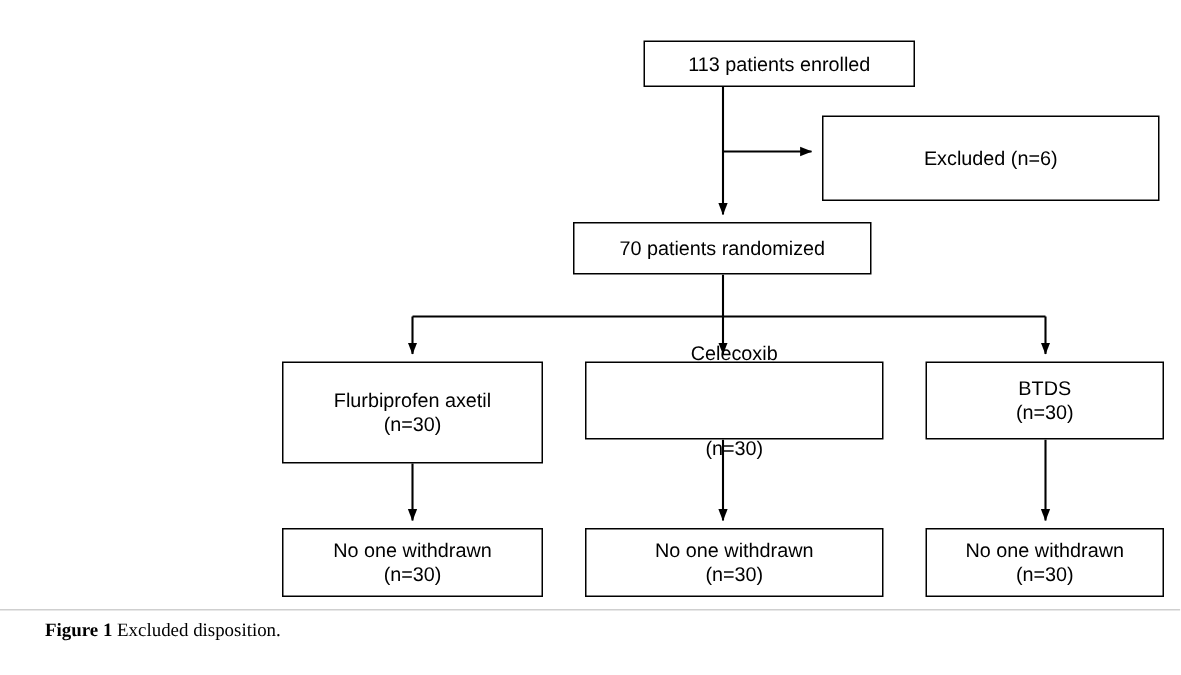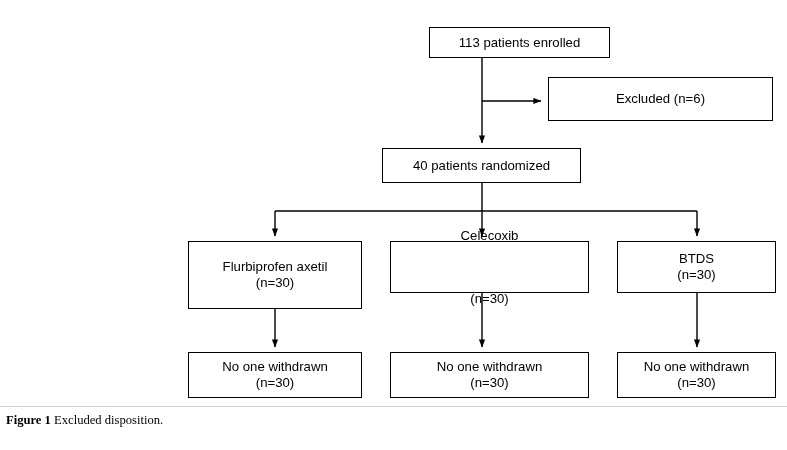--- a/index.html
+++ b/index.html
@@ -55,21 +55,21 @@
     color: #000000;
     z-index: 2;
   }
   .node-line {
     display: block;
     white-space: nowrap;
   }
 
   
   #node-enrolled     { left: 392px; top: 27px;  width: 181px; height: 31px; margin-left: 37px; }
-  #node-excluded     { left: 548px; top: 77px;  width: 225px; height: 44px; gap: 36px; }
+  #node-excluded     { left: 548px; top: 77px;  width: 225px; height: 57px; gap: 36px; }
   #node-randomized   { left: 382px; top: 148px; width: 199px; height: 35px; }
 
   #node-arm-1        { left: 188px; top: 241px; width: 174px; height: 68px; align-items: center; }
   #node-arm-2        { left: 390px; top: 241px; width: 199px; height: 52px; gap: 47px; }
   #node-arm-3        { left: 617px; top: 241px; width: 159px; height: 52px; }
 
   #node-withdrawn-1  { left: 188px; top: 352px; width: 174px; height: 46px; }
   #node-withdrawn-2  { left: 390px; top: 352px; width: 199px; height: 46px; }
   #node-withdrawn-3  { left: 617px; top: 352px; width: 159px; height: 46px; }
 
@@ -90,20 +90,21 @@
     font-family: "Liberation Serif", serif;
     font-size: 12.6px;
     line-height: 16.5px;
     color: #000000;
   }
   .caption-row {
     white-space: nowrap;
   }
   .caption-label {
     font-weight: bold;
+    margin-left: 24px;
   }
 </style>
 </head>
 <body>
 
 <div id="figure-root">
 
   <div id="flow-area">
 
     <svg id="connector-svg" viewBox="0 0 787 404" width="787" height="404" xmlns="http://www.w3.org/2000/svg">
@@ -132,21 +133,21 @@
 
     <div class="node-box" id="node-enrolled">
       <span class="node-line">113 patients enrolled</span>
     </div>
 
     <div class="node-box" id="node-excluded">
       <span class="node-line">Excluded (n=6)</span>
     </div>
 
     <div class="node-box" id="node-randomized">
-      <span class="node-line">40 patients randomized</span>
+      <span class="node-line">70 patients randomized</span>
     </div>
 
     <div class="node-box" id="node-arm-1">
       <span class="node-line">Flurbiprofen axetil</span>
       <span class="node-line">(n=30)</span>
     </div>
 
     <div class="node-box" id="node-arm-2">
       <span class="node-line">Celecoxib</span>
       <span class="node-line">(n=30)</span>

